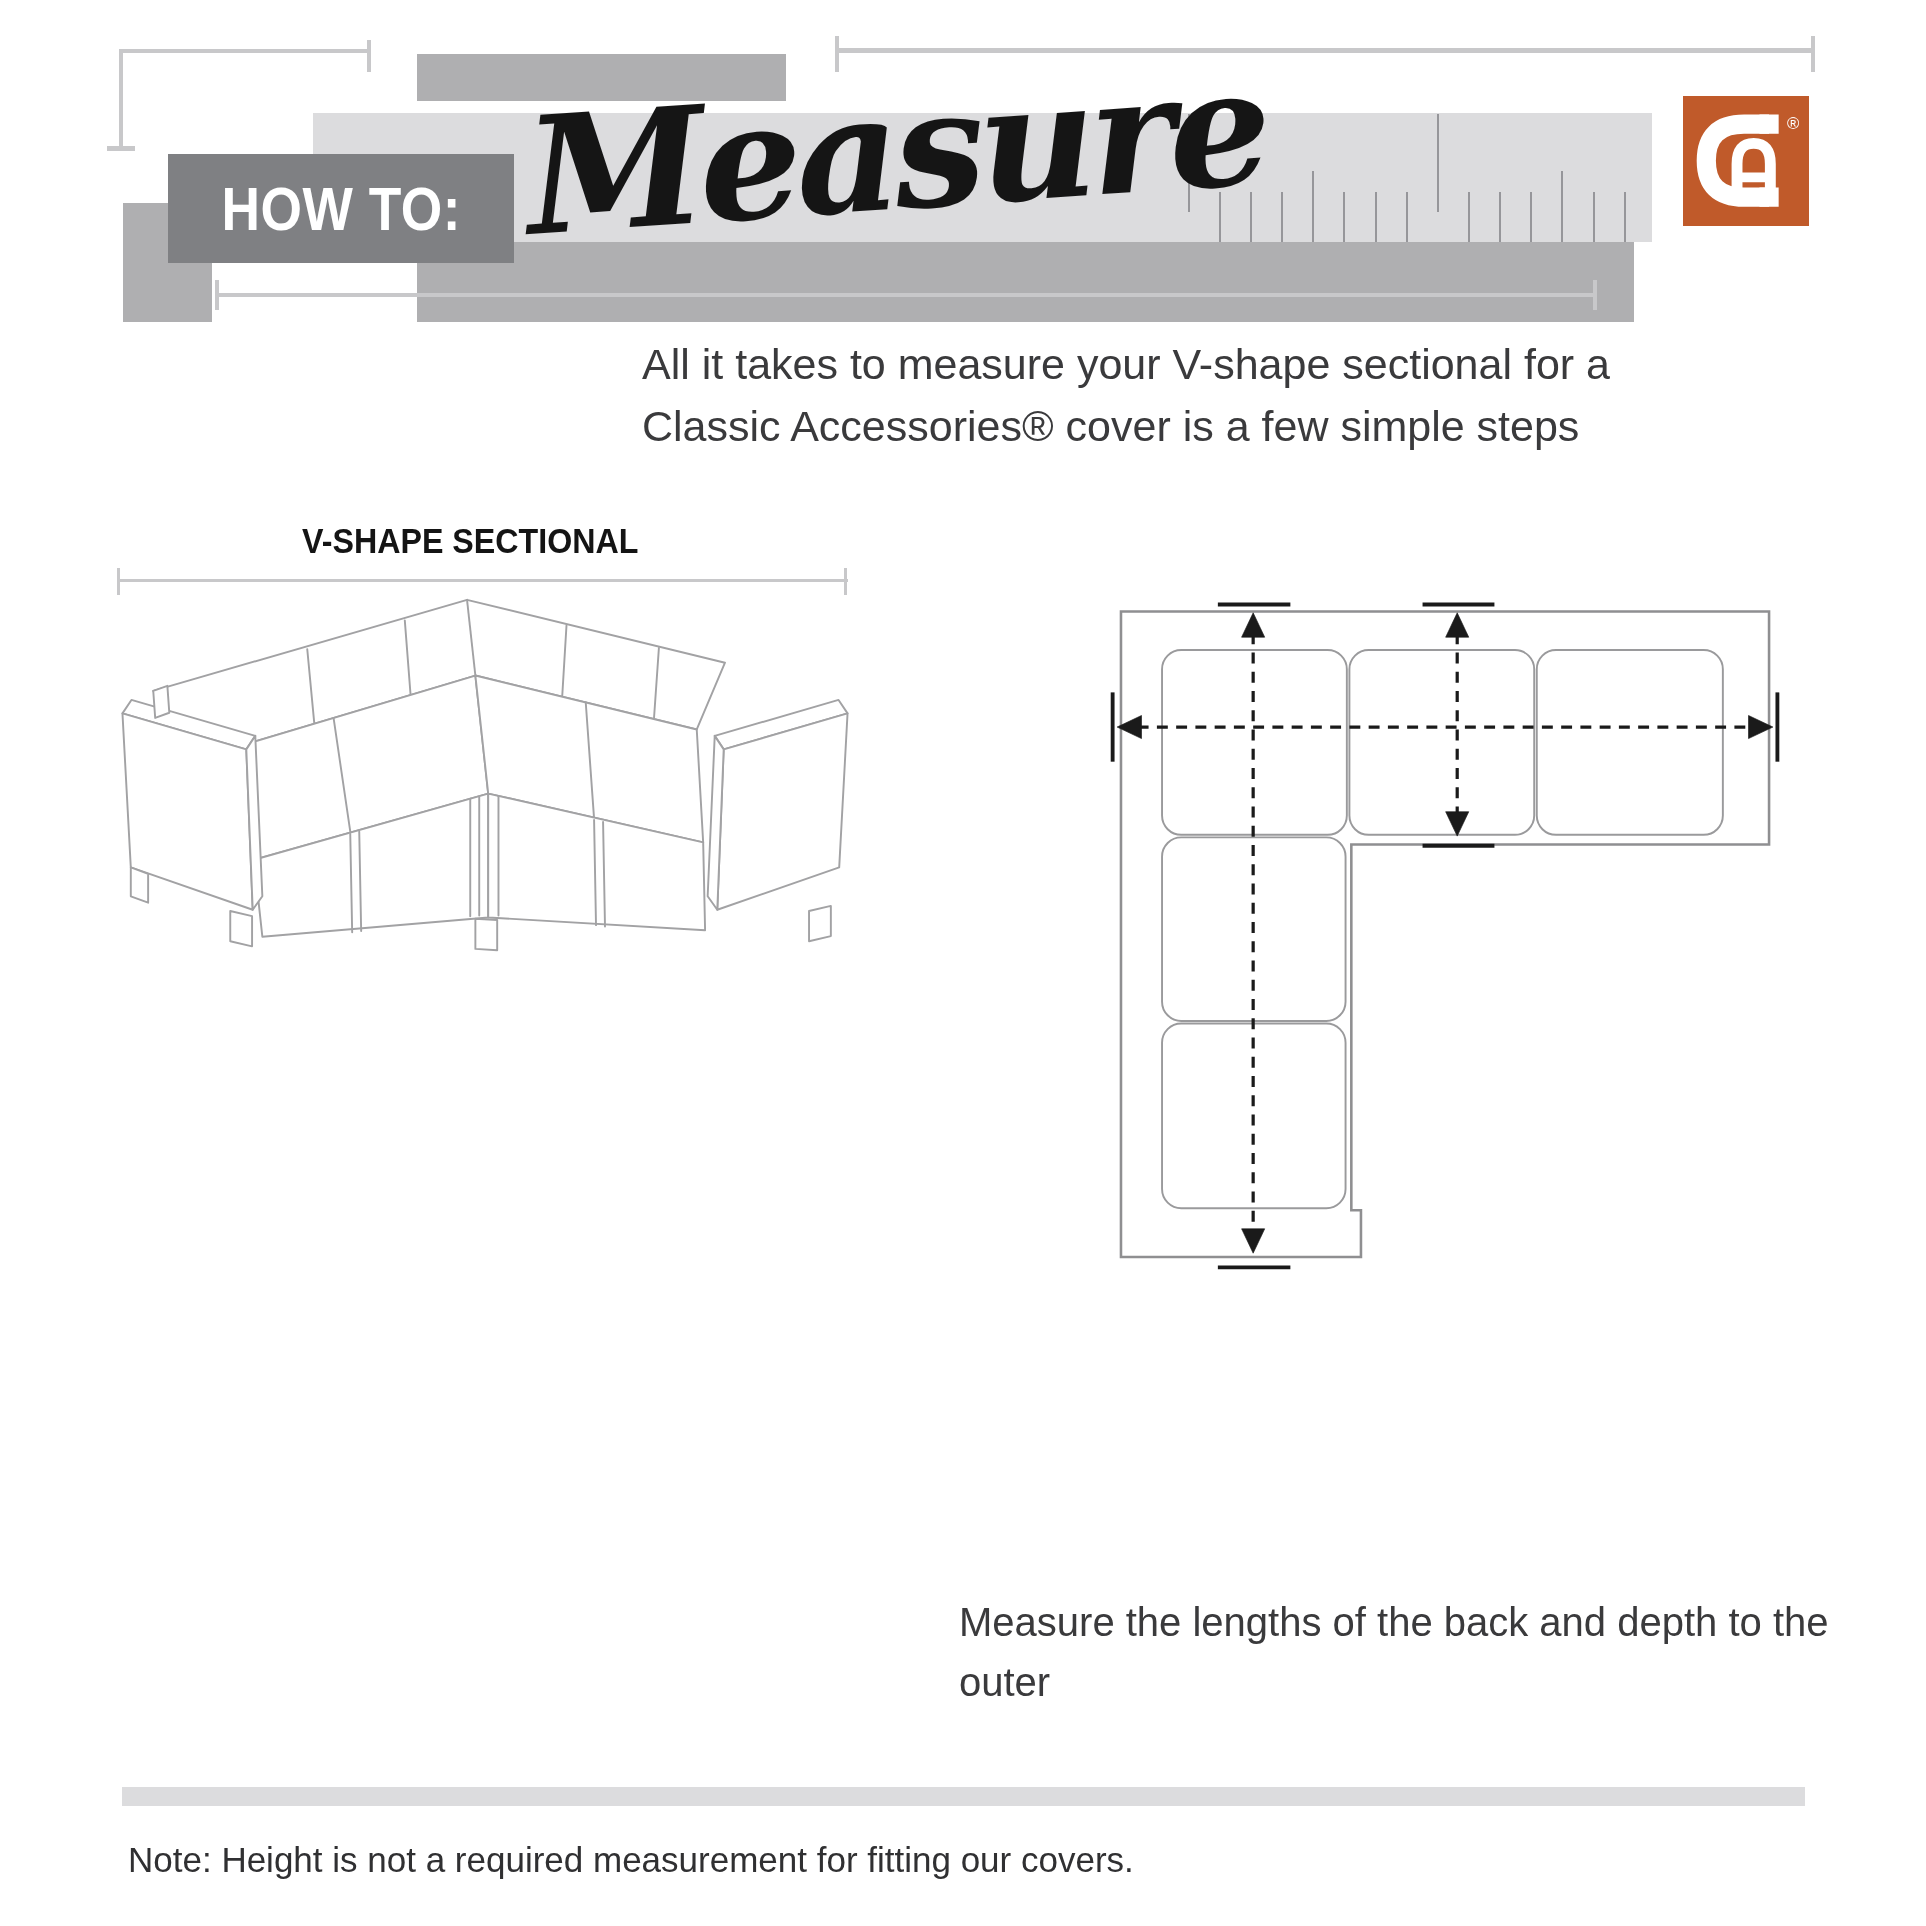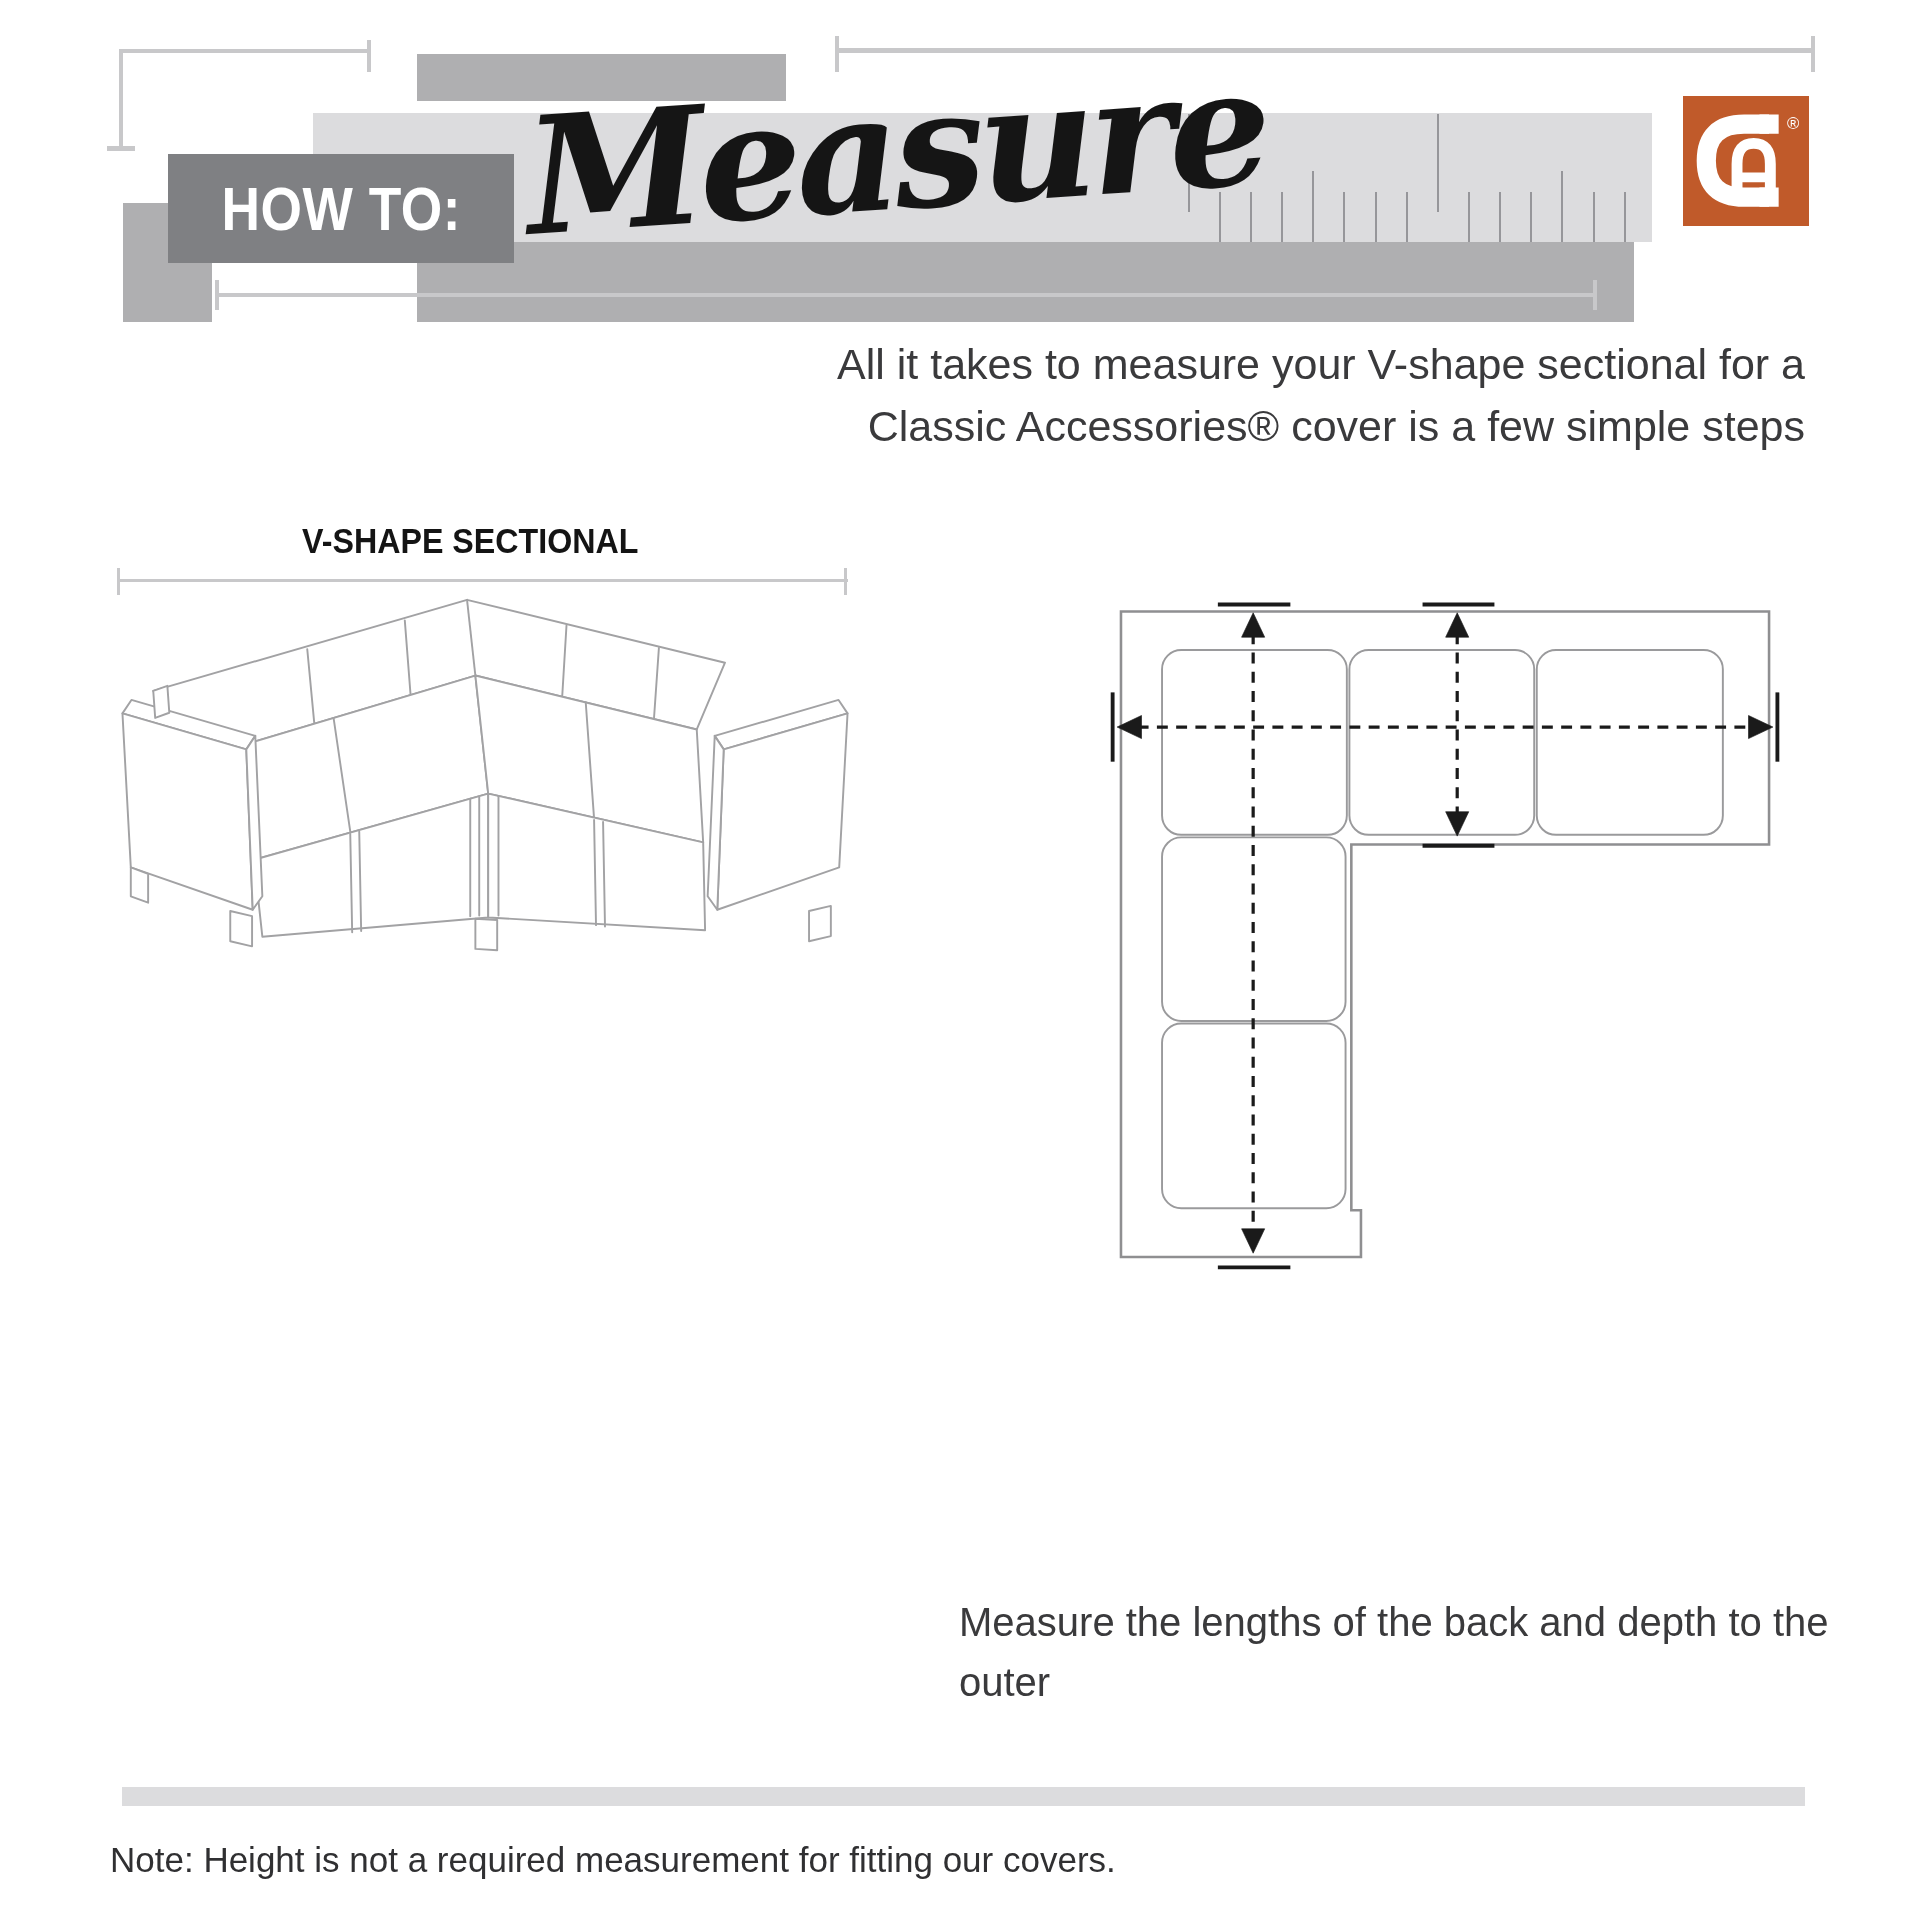--- a/index.html
+++ b/index.html
@@ -34,37 +34,37 @@
   
   .mline{background:#C8C8CA;}
 
   
   .logo-box{
     left:1683px;top:96px;width:126px;height:130px;background:#C05A2A;
   }
 
   
   .intro{
-    left:642px;top:333px;width:1163px;text-align:right;
+    left:642px;top:333px;width:1163px;
     font-size:43px;line-height:62px;color:#3A3A3C;letter-spacing:0px;
   }
 
   
   .section-label{
     left:302px;top:521px;font-size:35px;font-weight:700;color:#141414;
     letter-spacing:0px;transform:scaleX(.92);transform-origin:left center;white-space:nowrap;
   }
 
   
   .instructions{
     left:959px;top:1592px;width:873px;text-align:left;
     font-size:40px;line-height:60px;color:#3A3A3C;
   }
   .divider{left:122px;top:1787px;width:1683px;height:19px;background:#DCDCDE;}
-  .note{left:110px;top:1840px;font-size:35px;color:#303032;}
+  .note{left:128px;top:1840px;font-size:35px;color:#303032;}
 
   svg{display:block;}
 </style>
 </head>
 <body>
 
 <div class="abs" style="left:0;top:0;width:1926px;height:327px;">
 
   <div class="abs mline" style="left:119px;top:49px;width:252px;height:3.9px;"></div>
   <div class="abs mline" style="left:367px;top:40px;width:3.9px;height:32px;"></div>

